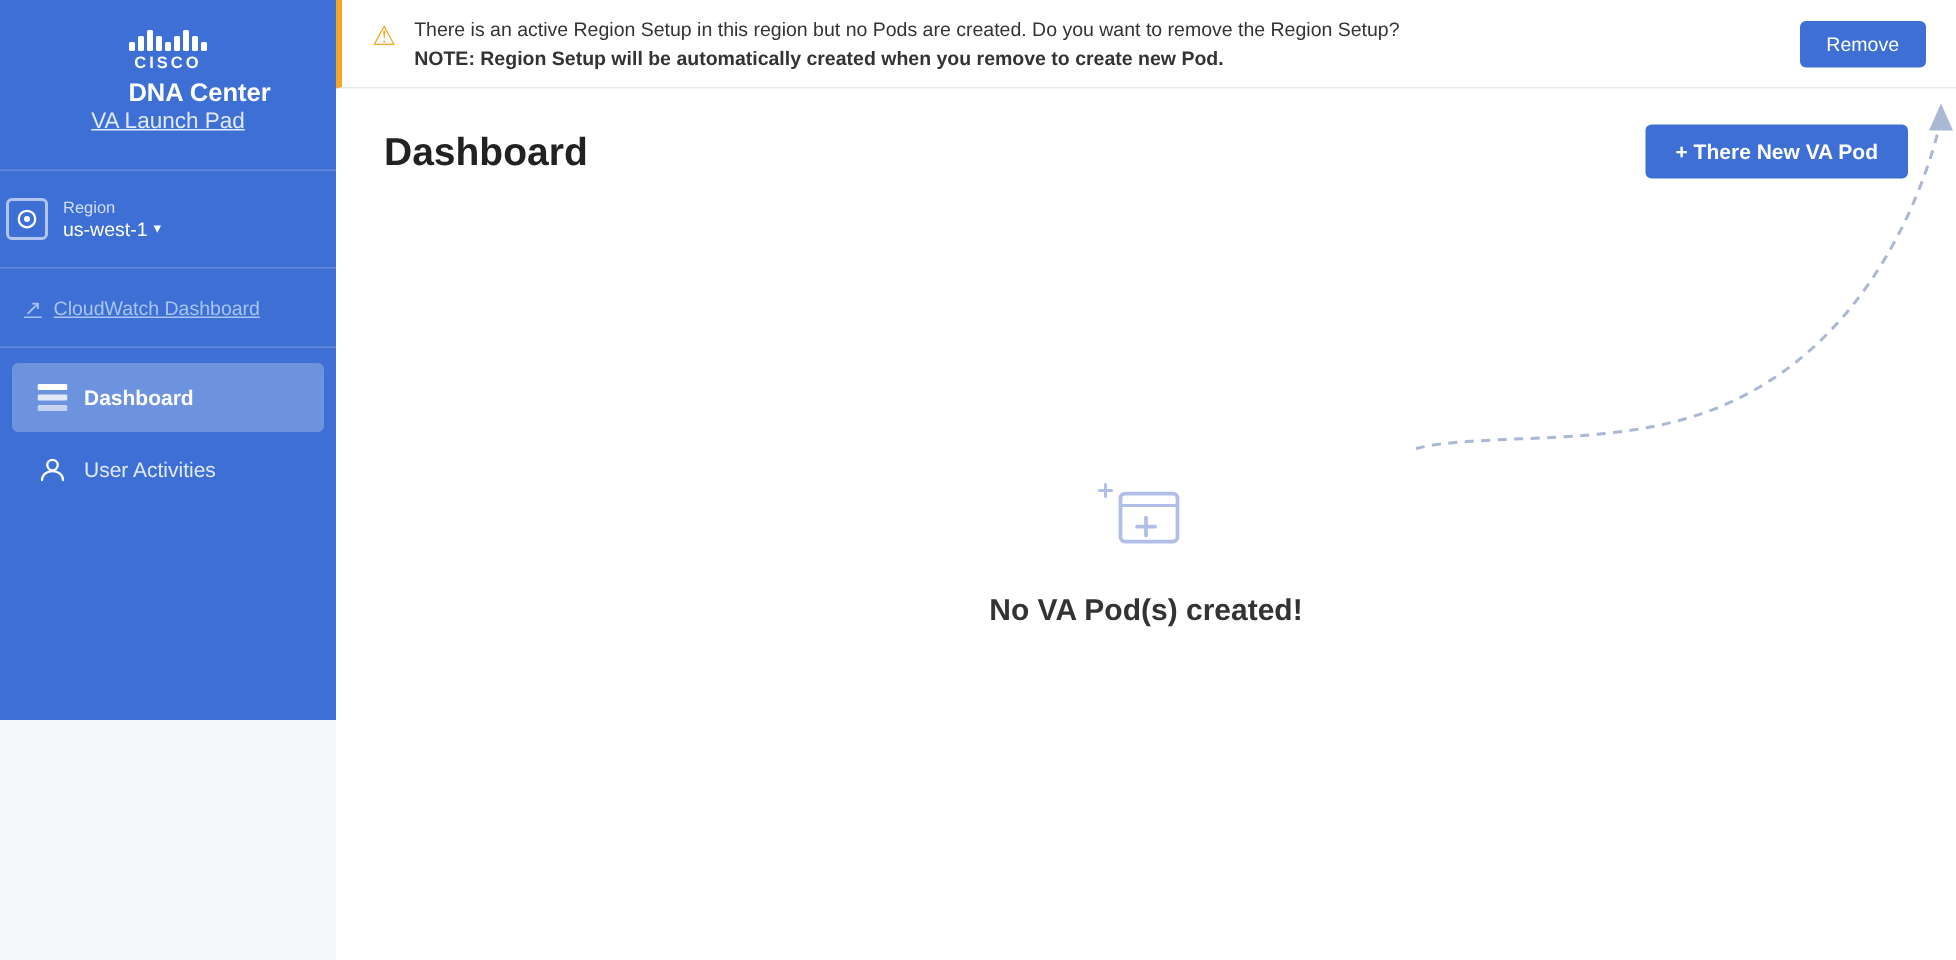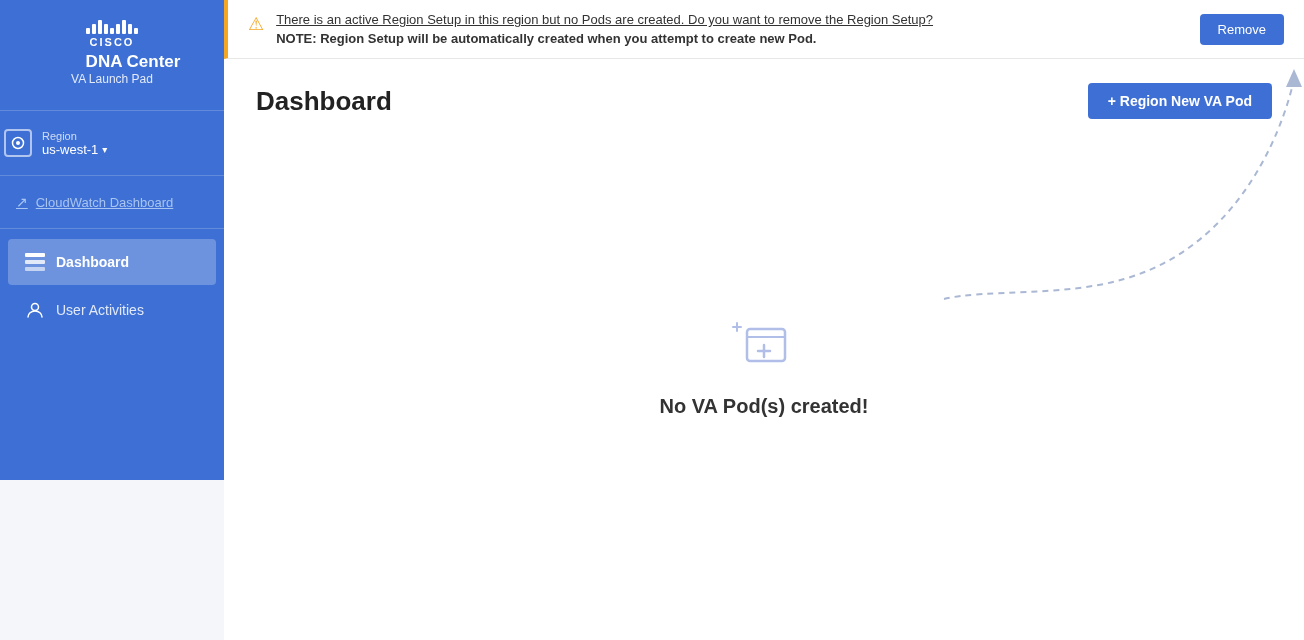--- a/index.html
+++ b/index.html
@@ -46,23 +46,24 @@
     }
     .app-title {
       font-size: 17px;
       font-weight: 700;
       color: white;
       text-align: center;
       line-height: 1.2;
       padding-left: 42px;
     }
     .app-subtitle {
-      font-size: 12px;
+      font-size: 15px;
       color: rgba(255,255,255,0.85);
       text-align: center;
+      text-decoration: underline;
     }
     .sidebar-divider {
       height: 1px;
       background: rgba(255,255,255,0.2);
       margin: 8px 0;
     }
     .region-selector {
       display: flex;
       align-items: center;
       padding: 10px 4px;
@@ -157,21 +158,20 @@
       margin-top: 1px;
       flex-shrink: 0;
     }
     .alert-text {
       flex: 1;
     }
     .alert-main {
       font-size: 13px;
       color: #333;
       margin-bottom: 4px;
-      text-decoration: underline;
     }
     .alert-note {
       font-size: 13px;
       color: #333;
       font-weight: 600;
     }
     .remove-btn {
       background: #3d6fd4;
       color: white;
       border: none;
@@ -317,29 +317,29 @@
     </div>
   </nav>
 </aside>
 
 <main class="main">
 
   <div class="alert-banner">
     <span class="alert-icon">⚠</span>
     <div class="alert-text">
       <div class="alert-main">There is an active Region Setup in this region but no Pods are created. Do you want to remove the Region Setup?</div>
-      <div class="alert-note">NOTE: Region Setup will be automatically created when you attempt to create new Pod.</div>
+      <div class="alert-note">NOTE: Region Setup will be automatically created when you remove to create new Pod.</div>
     </div>
     <button class="remove-btn">Remove</button>
   </div>
 
   <div class="content-area">
     <div class="page-header">
       <h1 class="page-title">Dashboard</h1>
-      <button class="create-btn">+ Region New VA Pod</button>
+      <button class="create-btn">+ There New VA Pod</button>
     </div>
 
     <svg class="arrow-svg" viewBox="0 0 380 260" fill="none" xmlns="http://www.w3.org/2000/svg">
       <path d="M370 20 C370 20, 340 180, 200 220 C140 238, 60 230, 20 240" stroke="#aab8d4" stroke-width="2" stroke-dasharray="6,5" fill="none"></path>
       <polygon points="370,10 362,28 378,28" fill="#aab8d4"></polygon>
     </svg>
 
     <div class="empty-state">
       <div class="empty-icon-wrap">
         <svg width="70" height="60" viewBox="0 0 70 60" fill="none" xmlns="http://www.w3.org/2000/svg">

